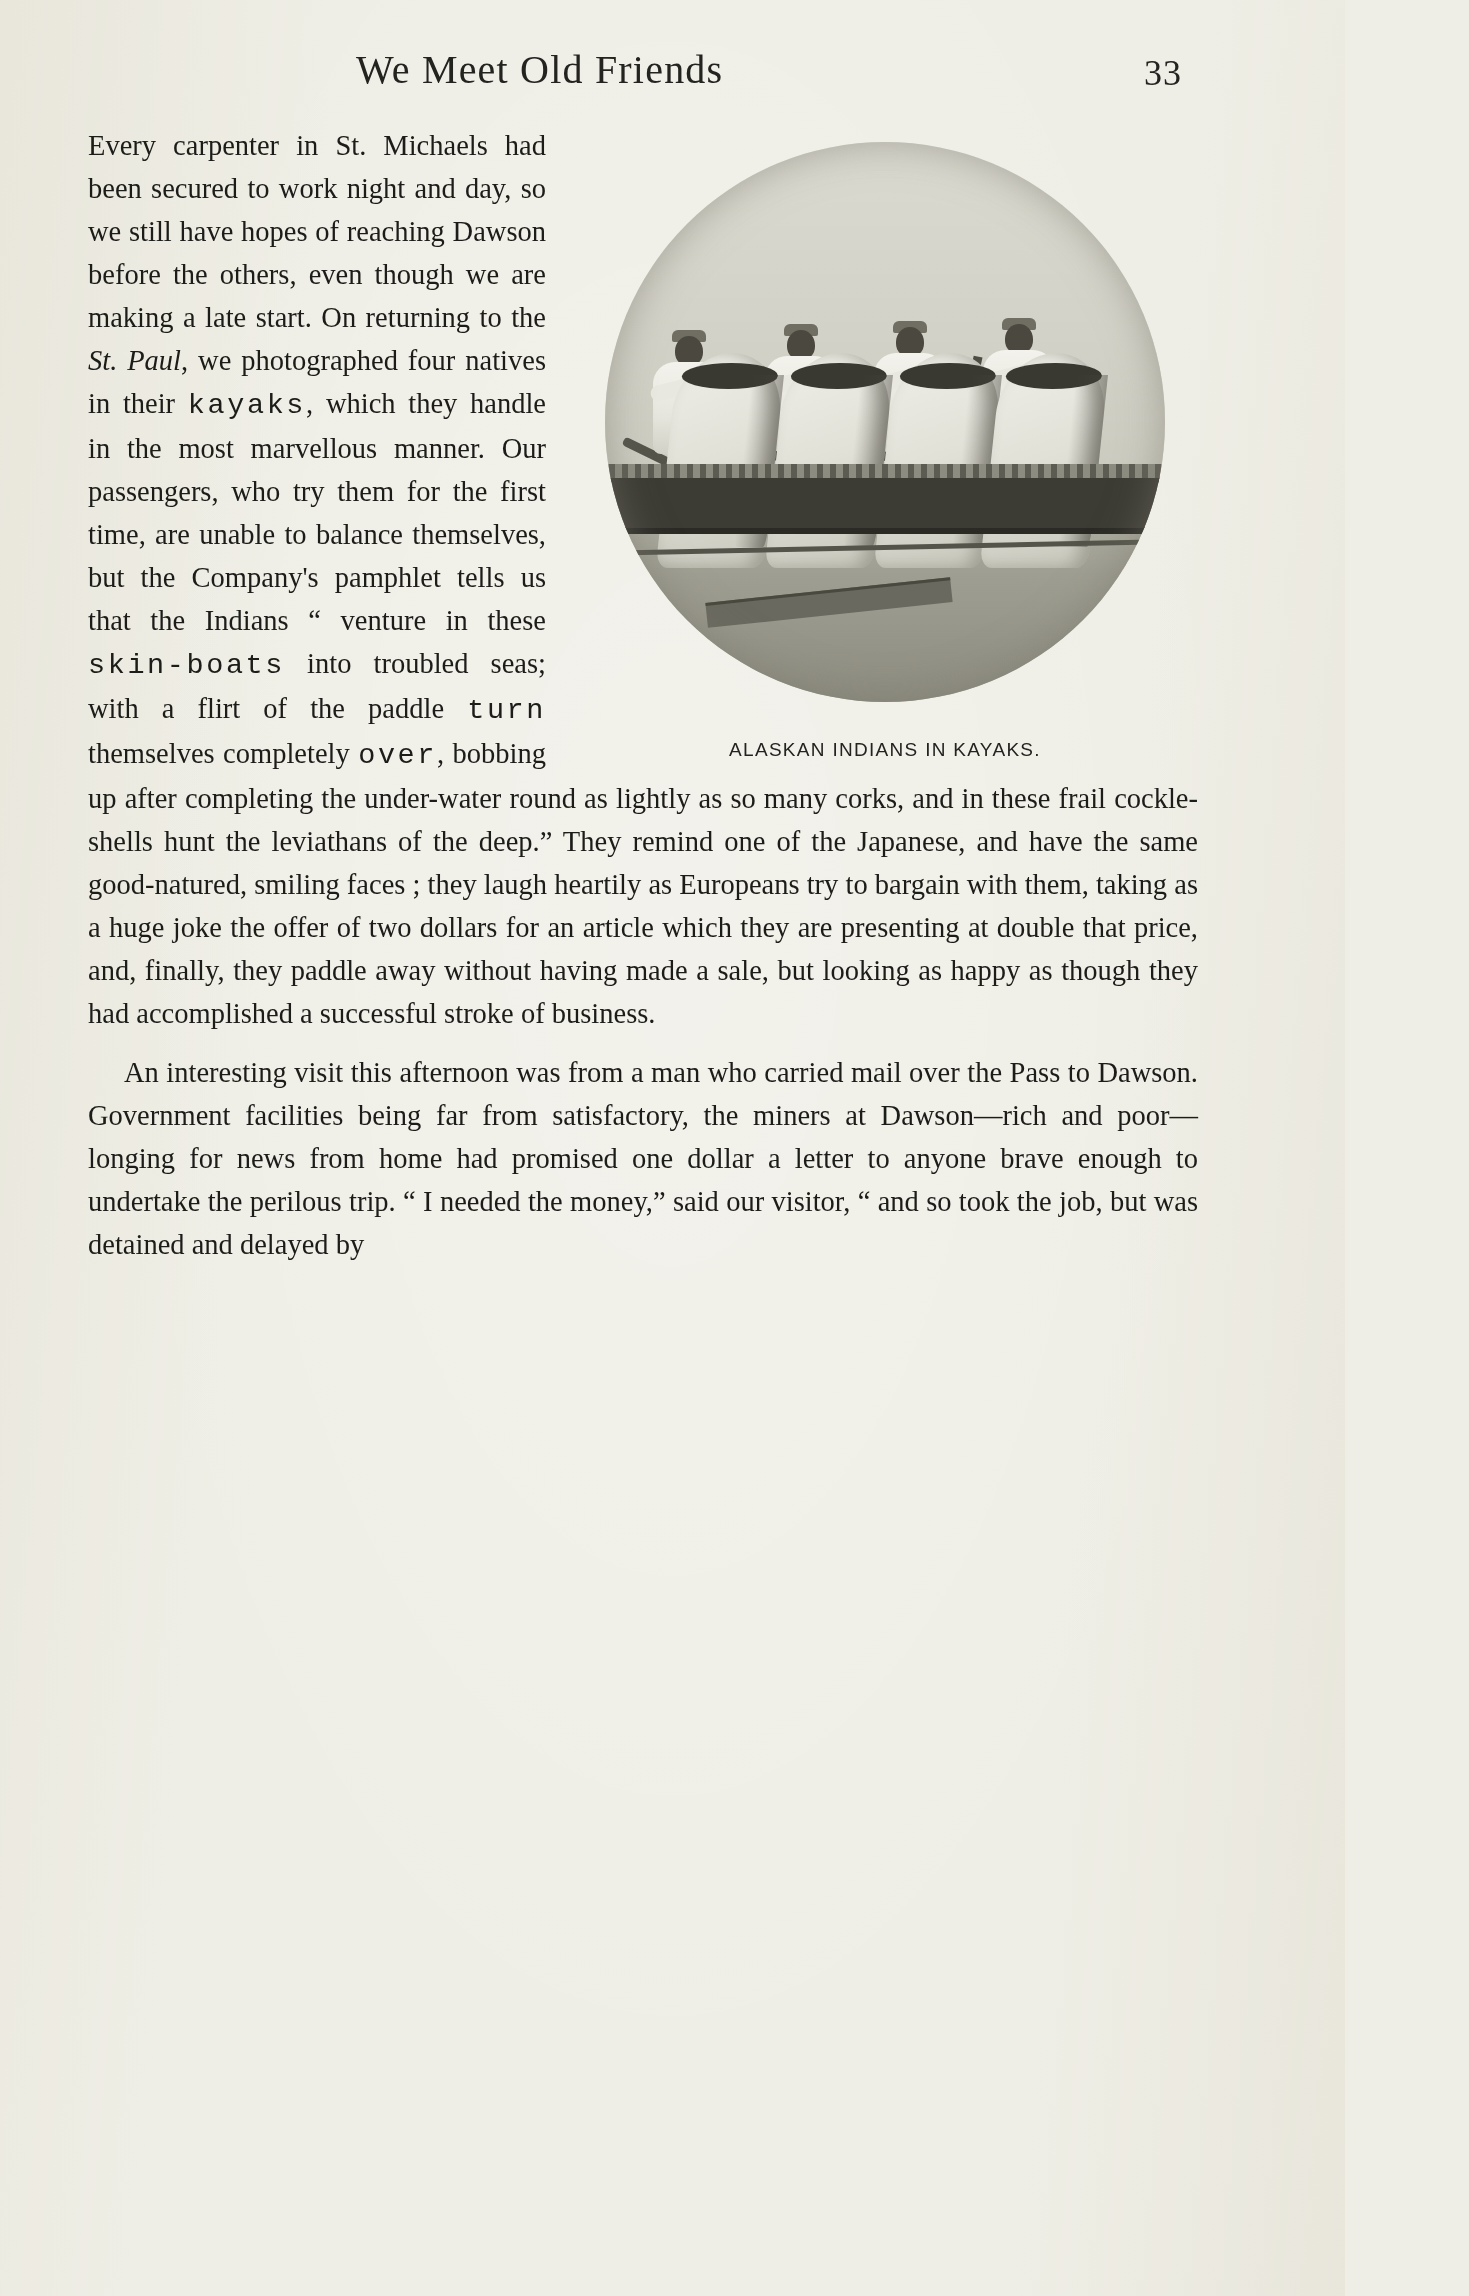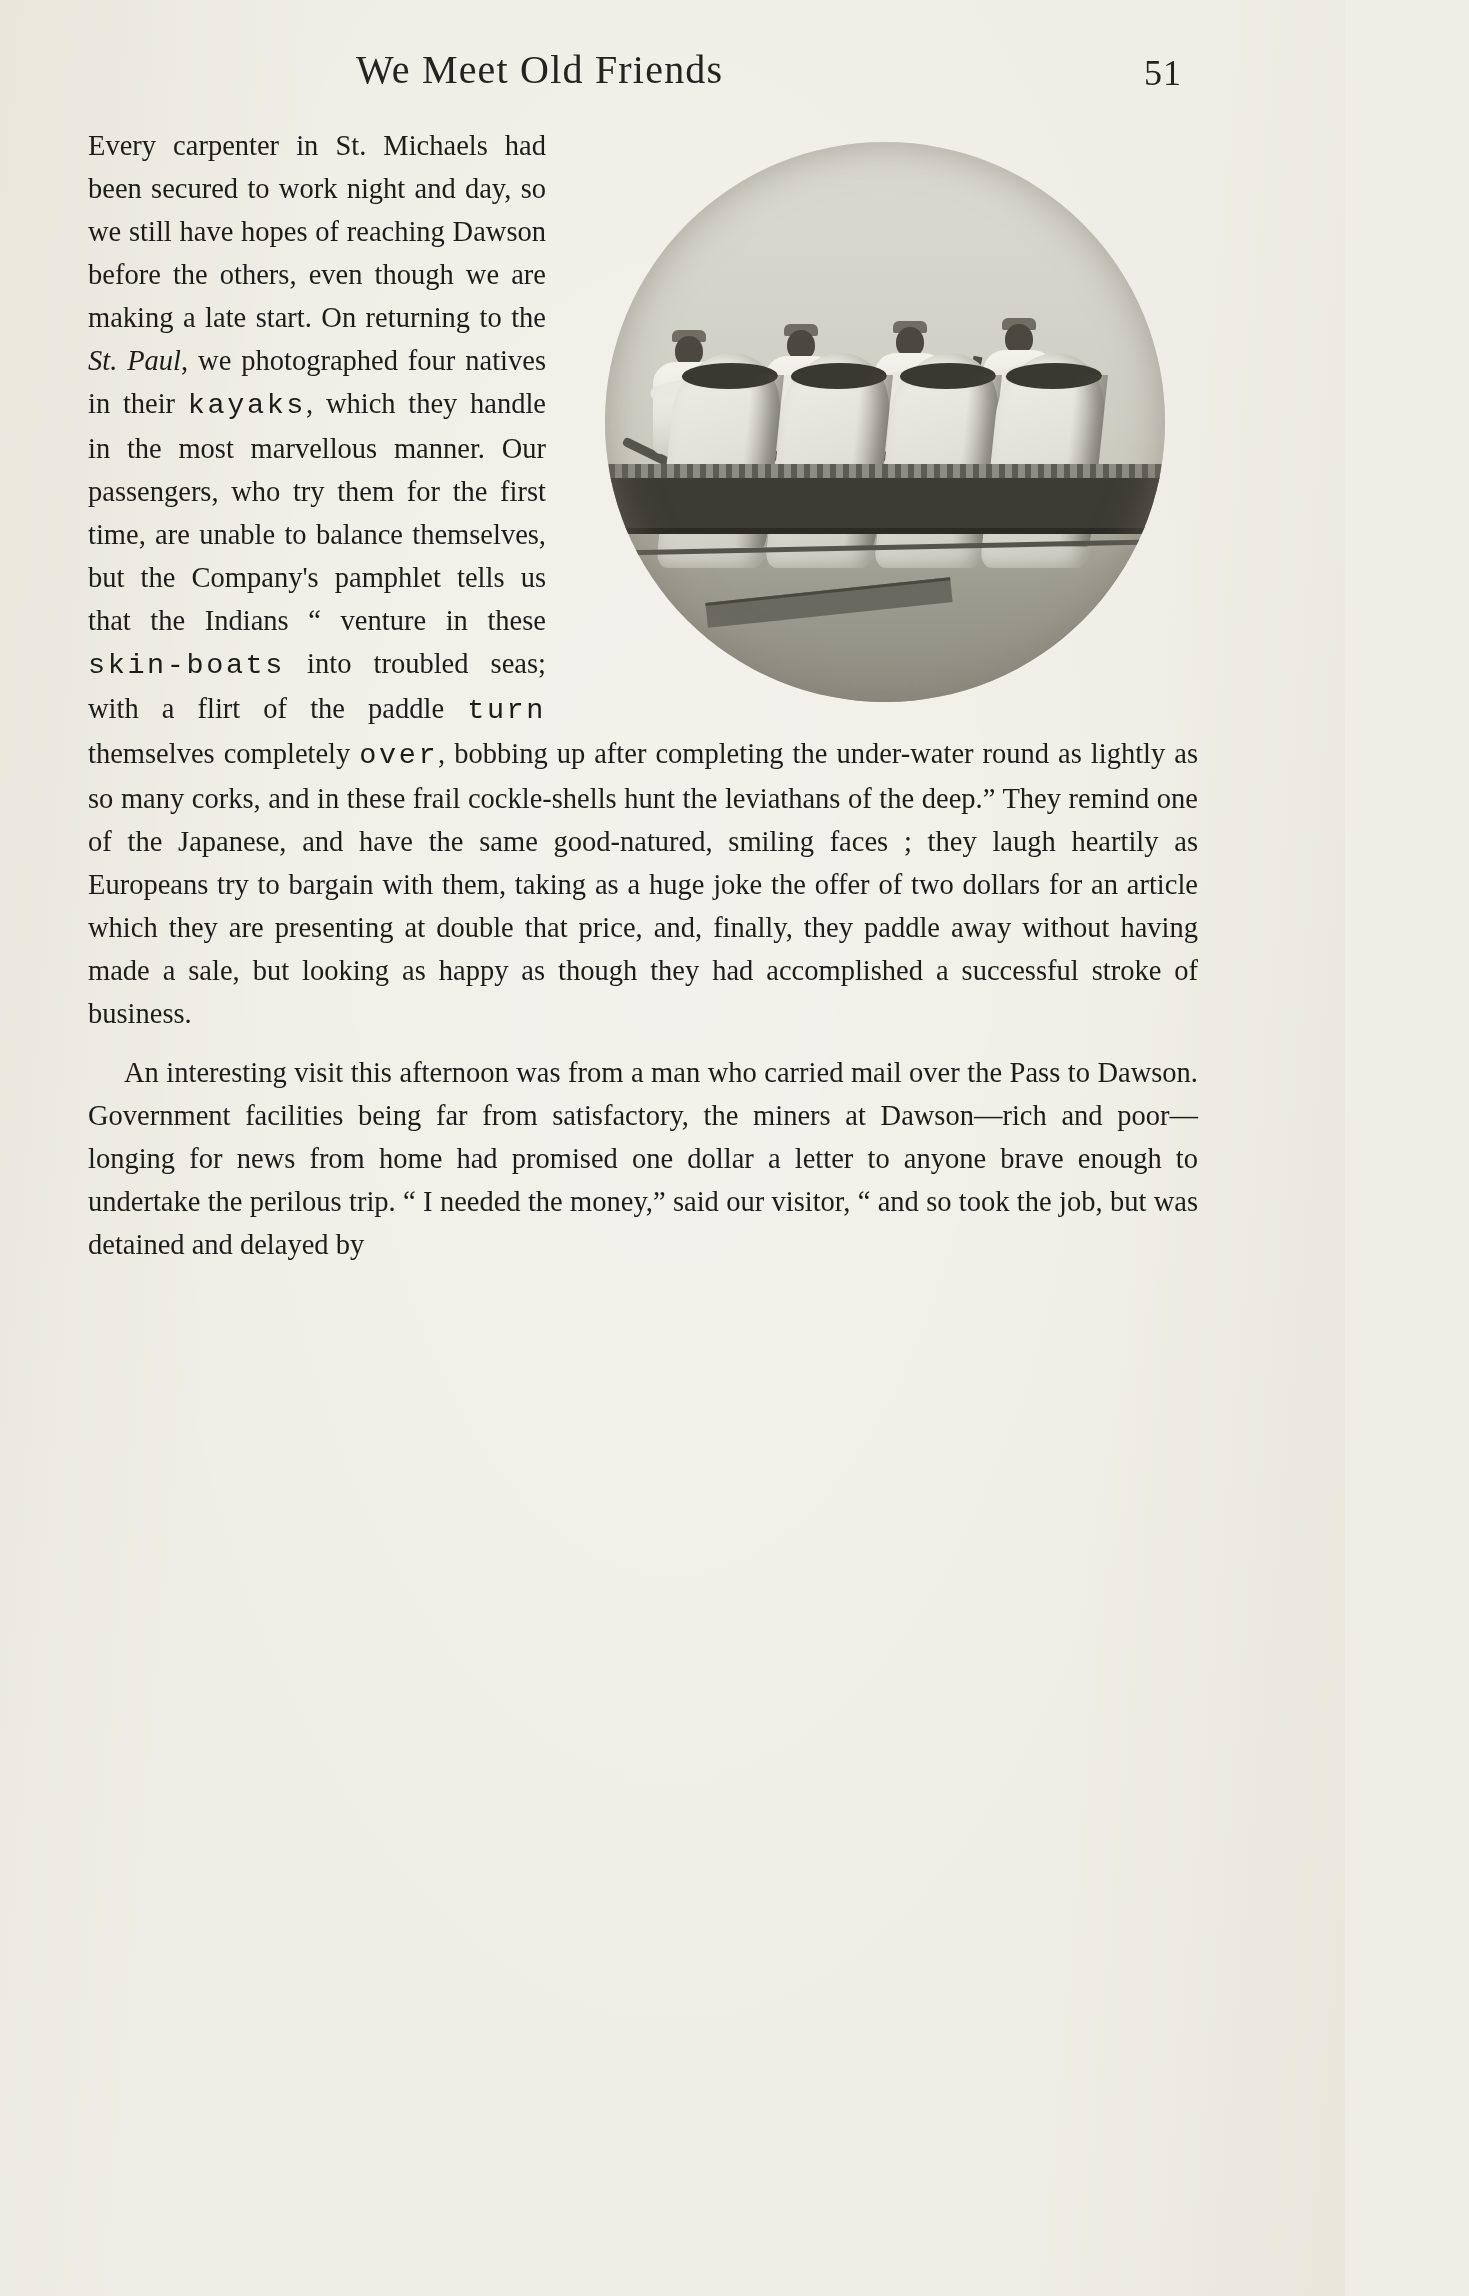--- a/index.html
+++ b/index.html
@@ -278,21 +278,21 @@
 </head>
 <body>
 
 <div class="page">
   <div class="paper-tint"></div>
 
   <div class="content">
 
     <div class="header">
       <div class="running-title">We Meet Old Friends</div>
-      <div class="folio">51</div>
+      <div class="folio">33</div>
     </div>
 
     <div class="body-text clearfix">
 
       <div class="figure">
         <div class="figure-image">
           <div class="sky"></div>
           <div class="water"></div>
 
           <div class="spar"></div>
@@ -344,20 +344,21 @@
             <div class="shade"></div>
           </div>
 
           <div class="hull-rail"></div>
           <div class="hull"></div>
           <div class="deckline"></div>
           <div class="plank"></div>
 
           <div class="photo-edge"></div>
         </div>
+        <div class="figure-caption">ALASKAN INDIANS IN KAYAKS.</div>
       </div>
 
       <p class="para"><span>Every carpenter in St. Michaels had been secured to work night and day, so we still have hopes of reaching Dawson before the others, even though we are making a late start. On returning to the </span><span class="italic">St. Paul</span><span>, we photographed four natives in their </span><span class="spaced">kayaks</span><span>, which they handle in the most marvellous manner.  Our passengers, who try them for the first time, are unable to balance themselves, but the Company's pamphlet tells us that the Indians “ venture in these </span><span class="spaced">skin-boats</span><span> into troubled seas; with a flirt of the paddle </span><span class="spaced">turn</span><span> themselves completely </span><span class="spaced">over</span><span>, bobbing up after completing the under-water round as lightly as so many corks, and in these frail cockle-shells hunt the leviathans of the deep.”   They remind one of the Japanese, and have the same good-natured, smiling faces ; they laugh heartily as Europeans try to bargain with them, taking as a huge joke the offer of two dollars for an article which they are presenting at double that price, and, finally, they paddle away without having made a sale, but looking as happy as though they had accomplished a successful stroke of business.</span></p>
 
       <p class="para indent">An interesting visit this afternoon was from a man who carried mail over the Pass to Dawson.  Government facilities being far from satisfactory, the miners at Dawson—rich and poor—longing for news from home had promised one dollar a letter to anyone brave enough to undertake the perilous trip.  “ I needed the money,” said our visitor, “ and so took the job, but was detained and delayed by</p>
 
     </div>
   </div>
 </div>
 

